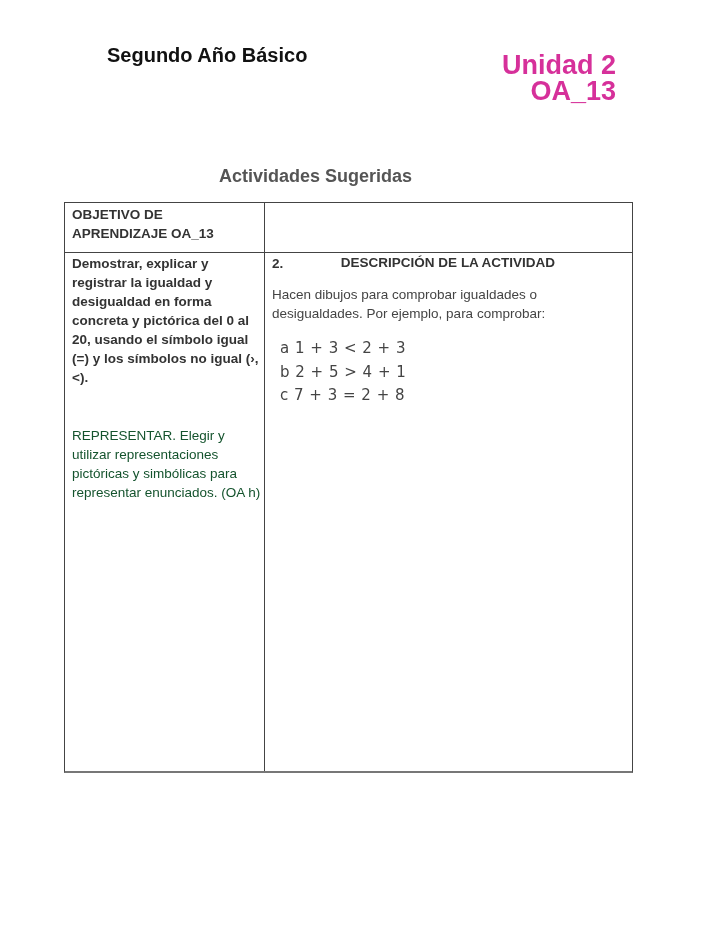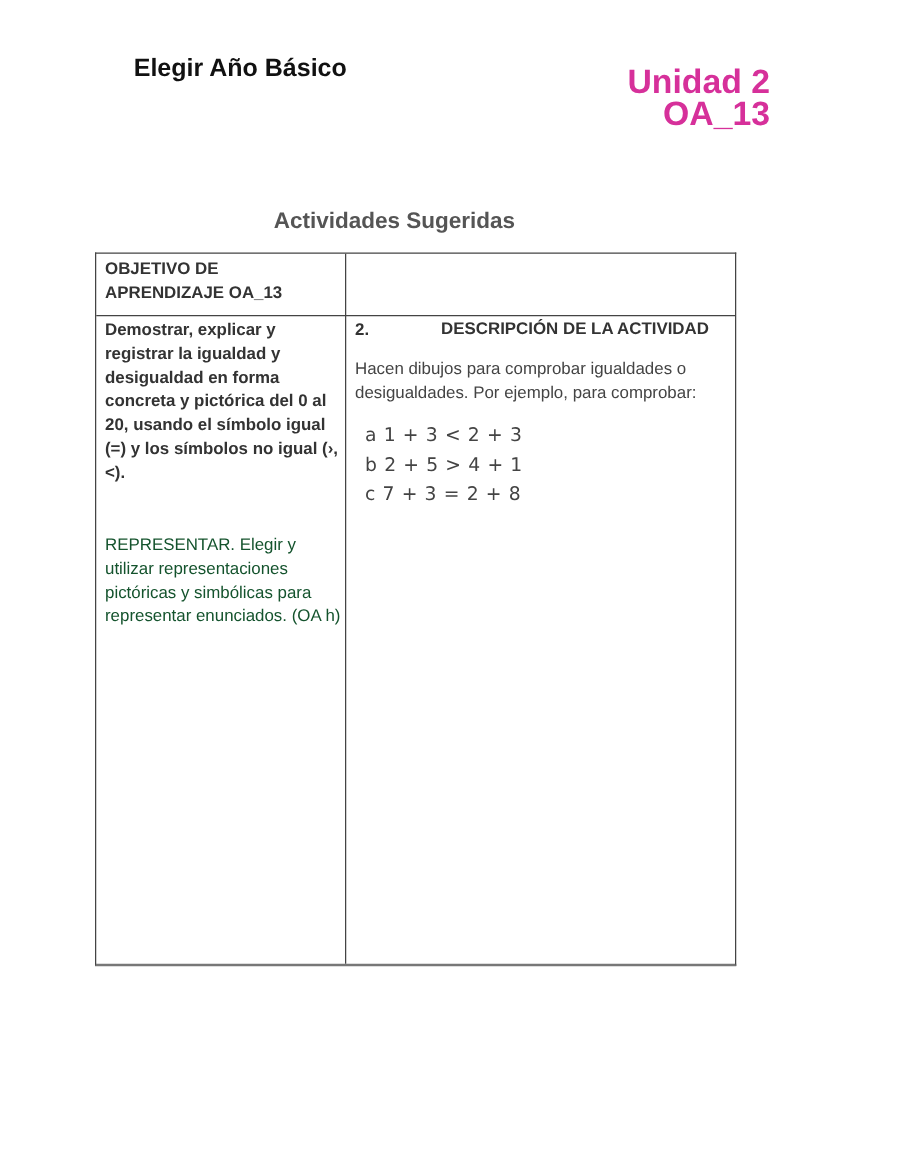--- a/index.html
+++ b/index.html
@@ -49,23 +49,23 @@
       left: 0;
       width: 631px;
       top: 166px;
       text-align: center;
       font-size: 18px;
       font-weight: bold;
       color: #555555;
     }
     .table {
       position: absolute;
-      left: 76px;
+      left: 64px;
       top: 202px;
-      width: 513px;
+      width: 569px;
       height: 571px;
       border: 1px solid #444444;
       border-bottom: 2px solid #777777;
       box-sizing: border-box;
     }
     .col-divider {
       position: absolute;
       left: 199px;
       top: 0;
       bottom: 0;
@@ -135,21 +135,21 @@
       font-size: 15px;
       line-height: 23.5px;
       color: #444444;
       letter-spacing: 0.5px;
     }
   </style>
 </head>
 <body>
 
 <div class="header-left">
-  <div class="grade">Elegir Año Básico</div>
+  <div class="grade">Segundo Año Básico</div>
 </div>
 
 <div class="header-right">
   <div class="unit" style="color: rgb(214, 48, 154);">Unidad 2</div>
   <div class="oa" style="color: rgb(214, 48, 154);">OA_13</div>
 </div>
 
 <div class="section-title">Actividades Sugeridas</div>
 
 <div class="table">

